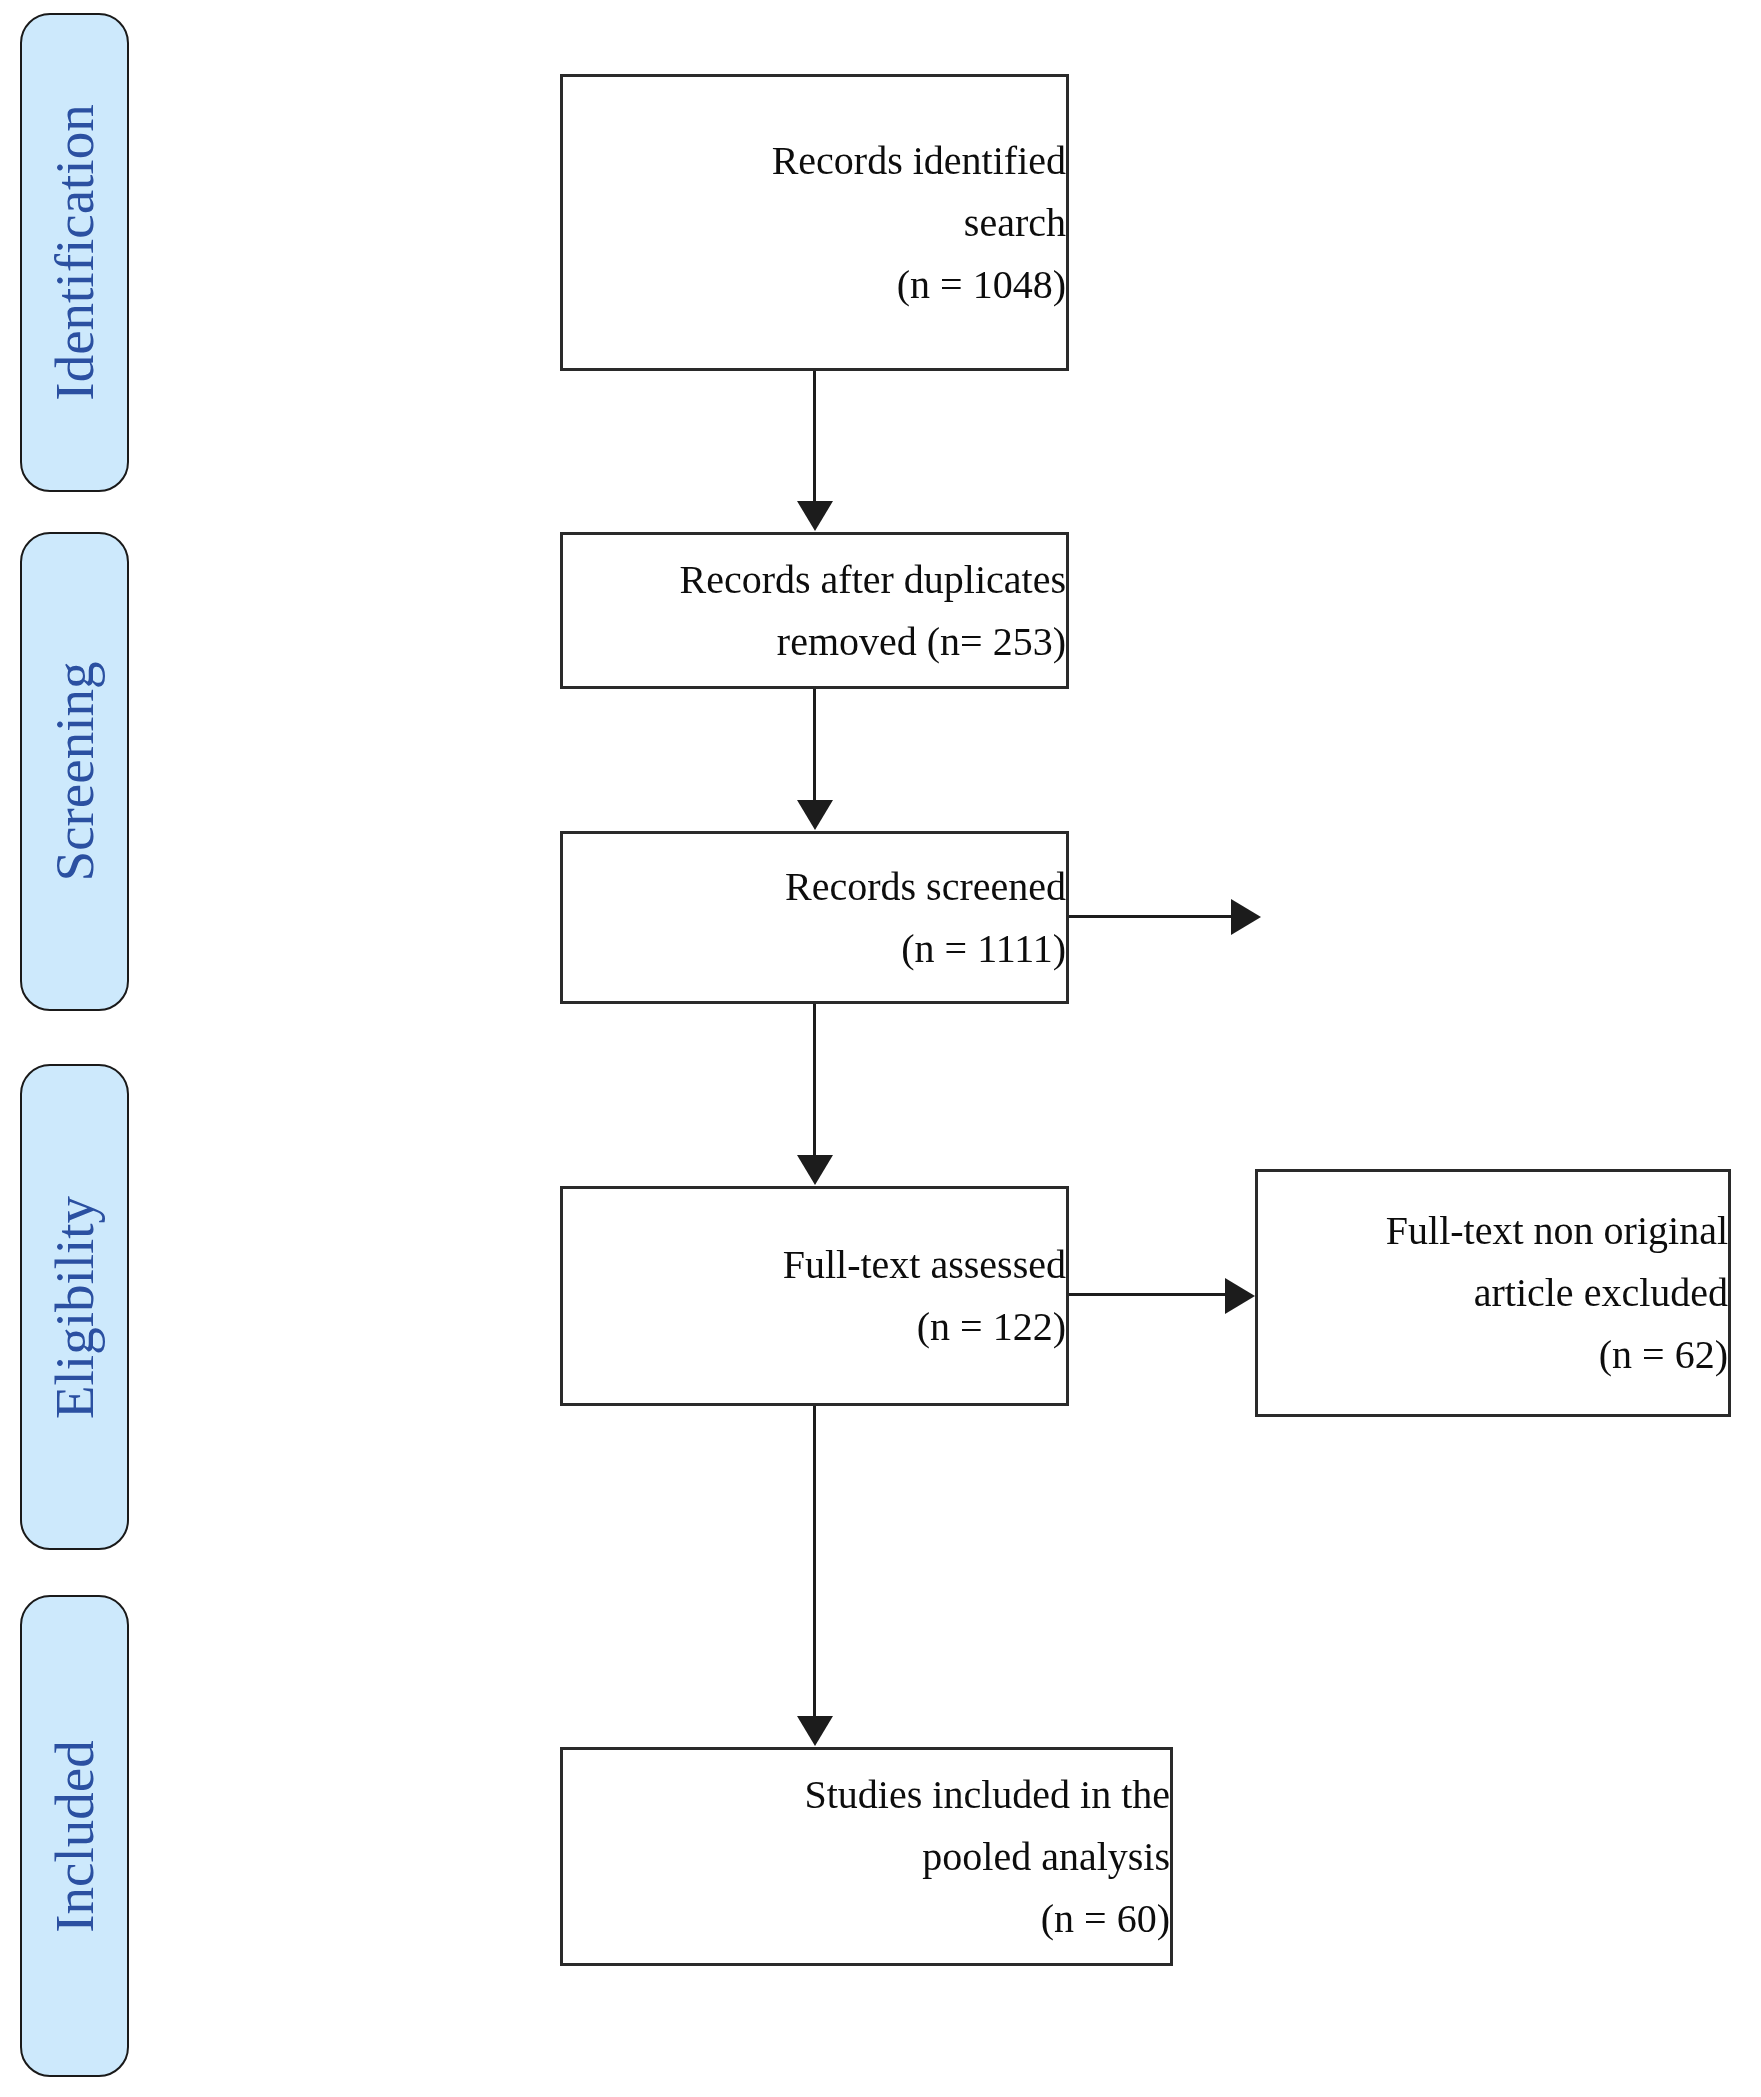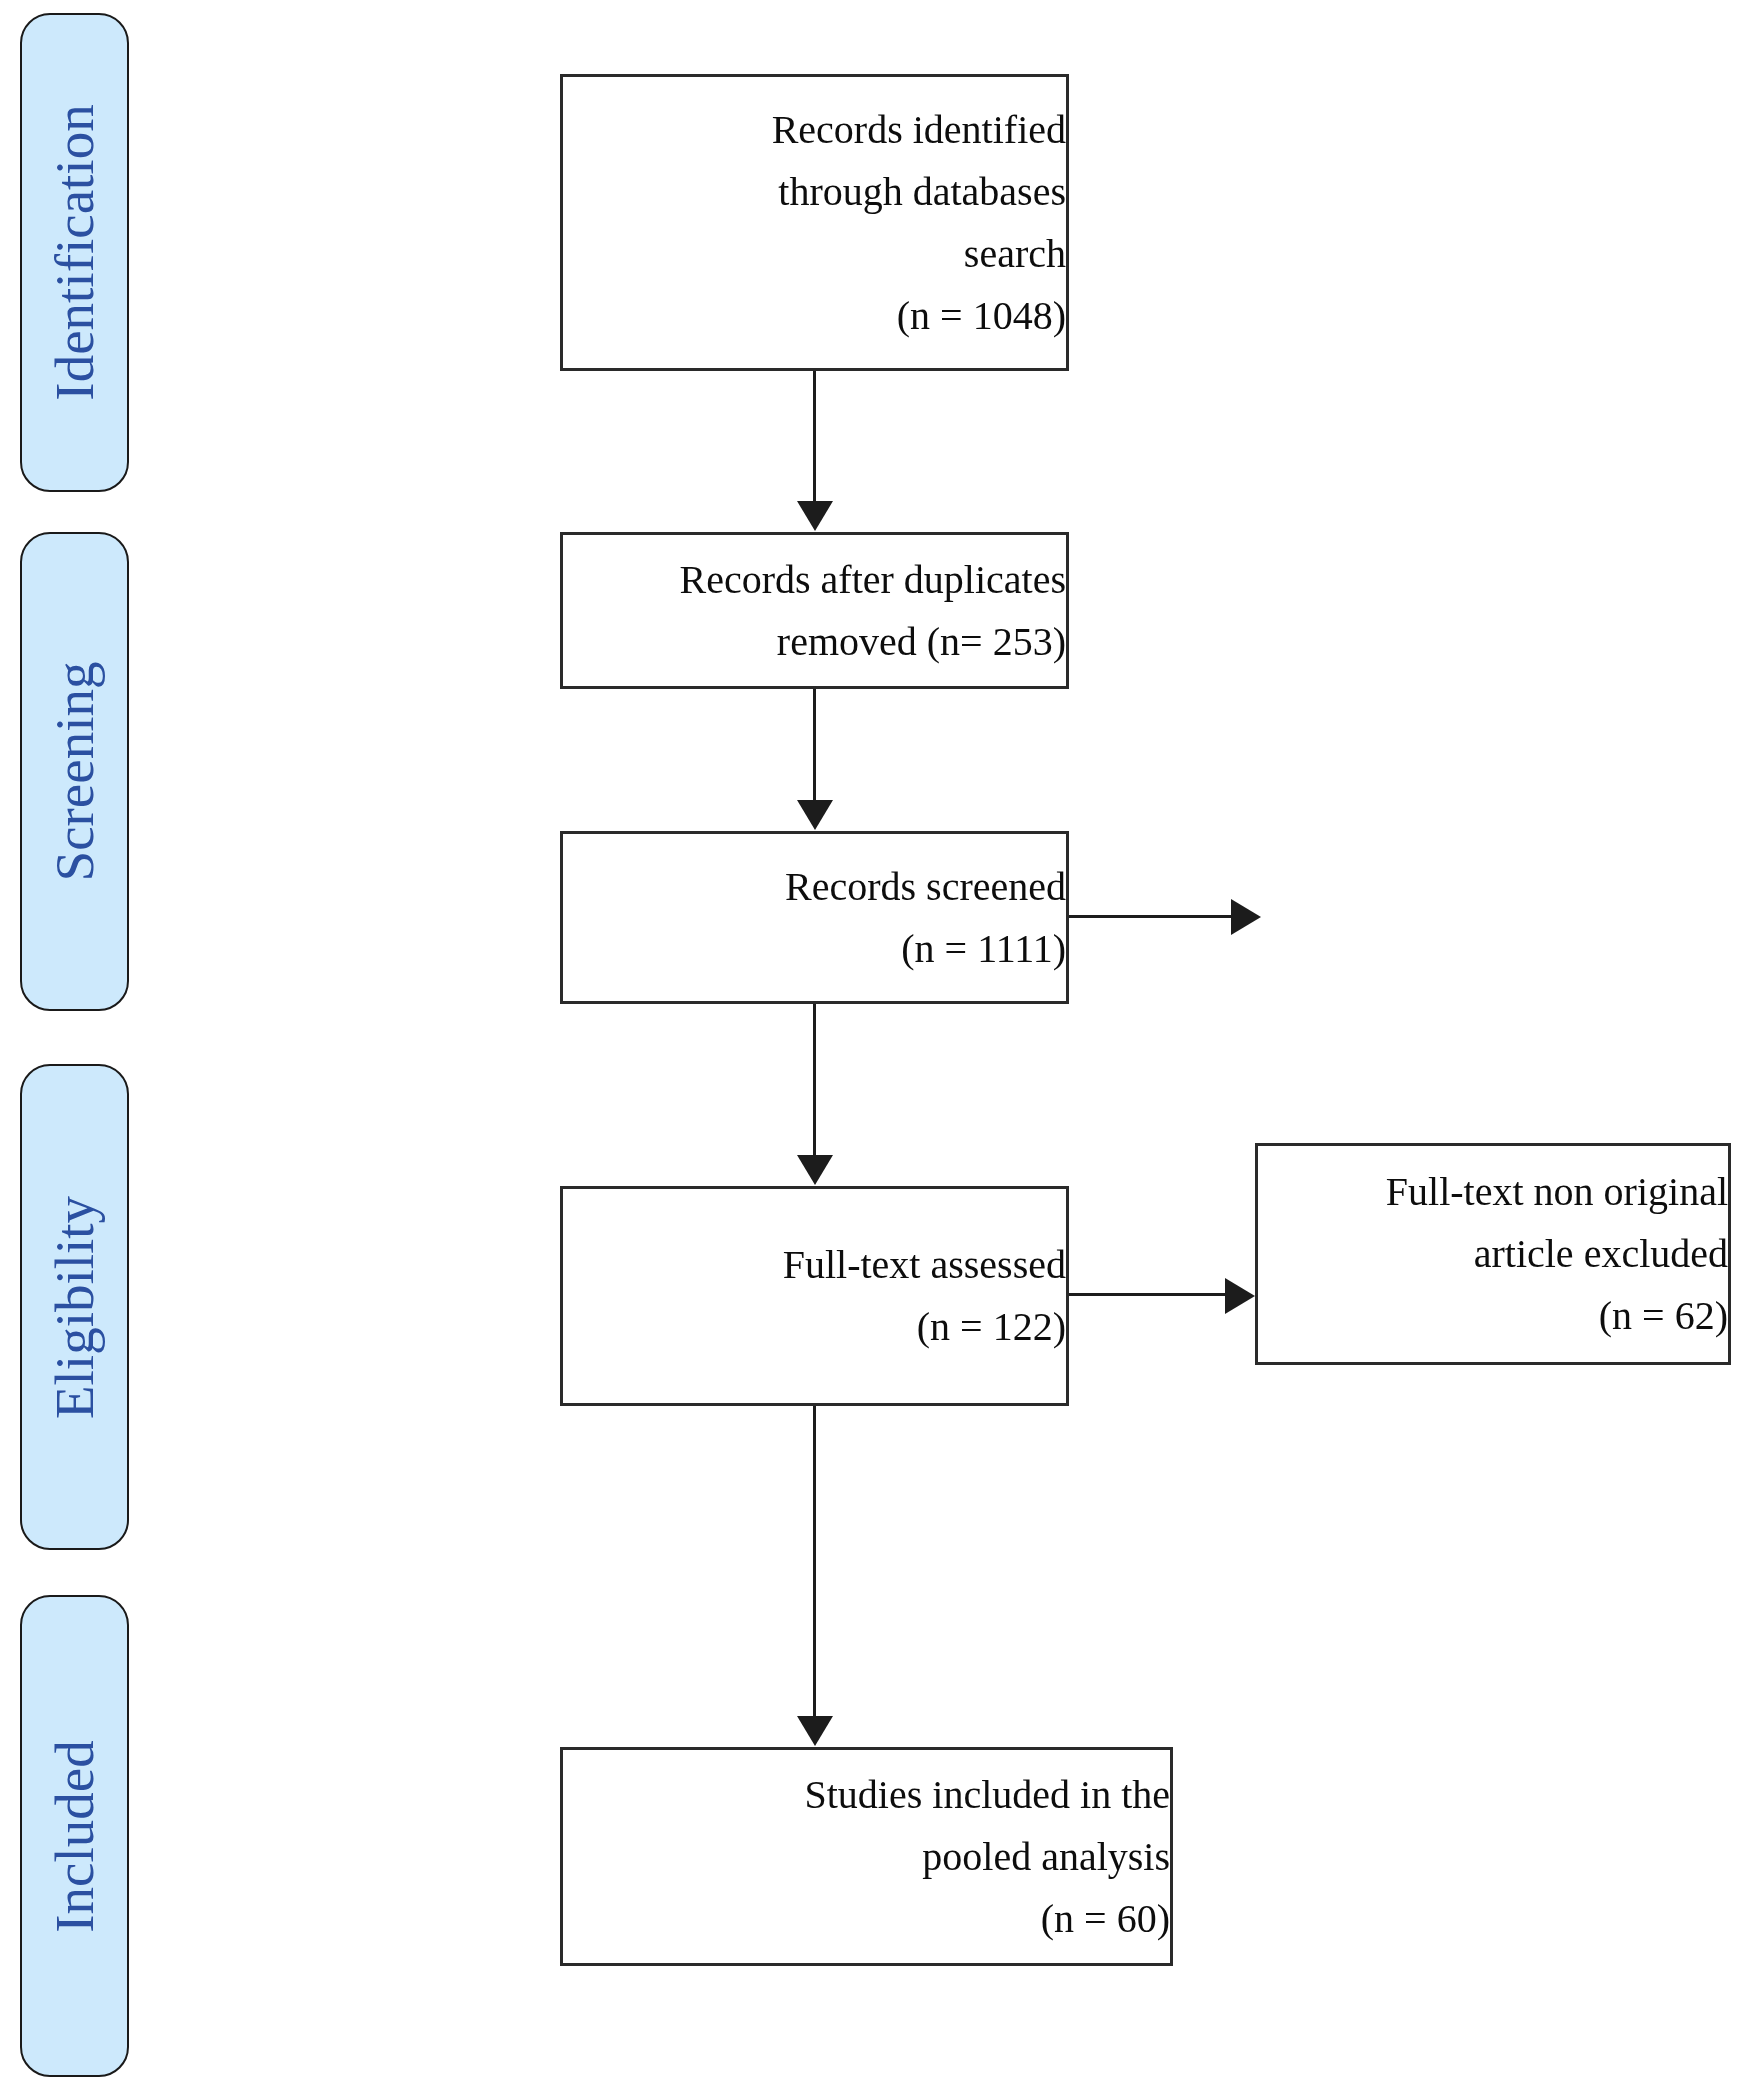--- a/index.html
+++ b/index.html
@@ -74,21 +74,20 @@
   </div>
   <div class="stage" style="top:1064px;height:486px">
     <span class="stage-label">Eligibility</span>
   </div>
   <div class="stage" style="top:1595px;height:482px">
     <span class="stage-label">Included</span>
   </div>
 
   <div class="fbox" style="left:560px;top:74px;width:509px;height:297px">
     <div>Records identified</div>
-    <div>through databases</div>
     <div>search</div>
     <div>(n = 1048)</div>
   </div>
 
   <div class="fbox" style="left:560px;top:532px;width:509px;height:157px">
     <div>Records after duplicates</div>
     <div>removed (n= 253)</div>
   </div>
 
   <div class="fbox" style="left:560px;top:831px;width:509px;height:173px">
@@ -101,21 +100,21 @@
     <div>(n = 122)</div>
   </div>
 
   <div class="fbox" style="left:560px;top:1747px;width:613px;height:219px">
     <div>Studies included in the</div>
     <div>pooled analysis</div>
     <div>(n = 60)</div>
   </div>
 
 
-  <div class="fbox" style="left:1255px;top:1143px;width:476px;height:222px">
+  <div class="fbox" style="left:1255px;top:1169px;width:476px;height:248px">
     <div>Full-text non original</div>
     <div>article excluded</div>
     <div>(n = 62)</div>
   </div>
 
   <div class="vline" style="left:813px;top:371px;height:132px"></div>
   <div class="arrow-down" style="left:797px;top:501px"></div>
 
   <div class="vline" style="left:813px;top:689px;height:114px"></div>
   <div class="arrow-down" style="left:797px;top:800px"></div>

